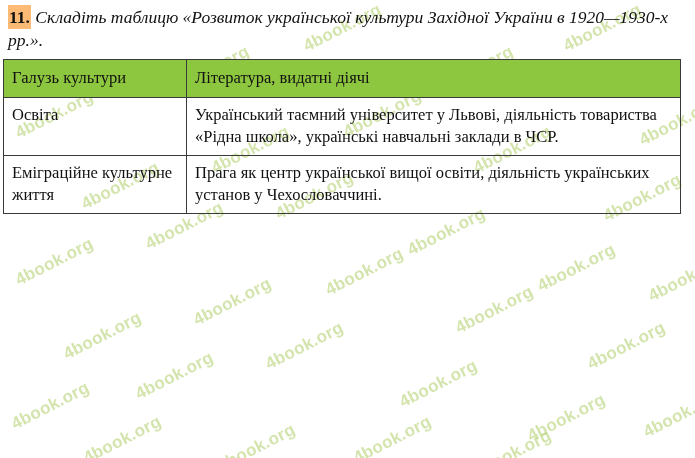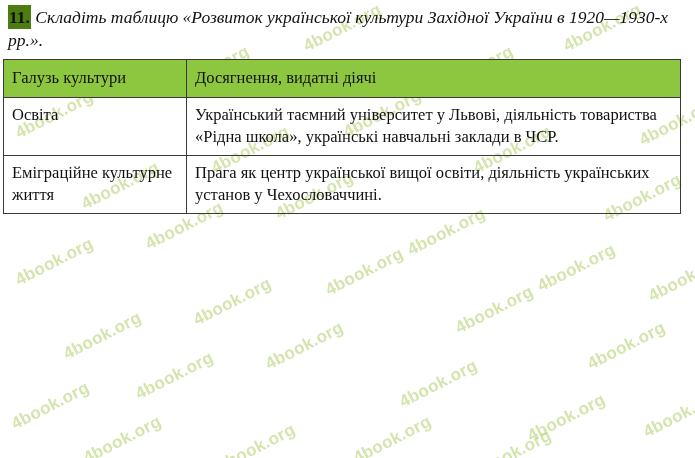--- a/index.html
+++ b/index.html
@@ -40,21 +40,21 @@
     z-index: 8;
     padding: 6px 8px 2px 8px;
     font-size: 17.5px;
     font-style: italic;
     line-height: 1.32;
     color: #111111;
   }
   #task-number {
     font-style: normal;
     font-weight: 700;
-    background: #4d7c0f;
+    background: #fdba74;
     padding: 2px 1px;
   }
   #task-text {
     font-style: italic;
   }
 
   
   #culture-table {
     position: relative;
     z-index: 8;
@@ -127,21 +127,21 @@
 </div>
 
 <table id="culture-table">
   <colgroup>
     <col class="col-branch">
     <col class="col-ach">
   </colgroup>
   <thead>
     <tr>
       <th>Галузь культури</th>
-      <th>Досягнення, видатні діячі</th>
+      <th>Література, видатні діячі</th>
     </tr>
   </thead>
   <tbody id="table-body">
       <tr>
         <td>Освіта</td>
         <td>Український таємний університет у Львові, діяльність товариства «Рідна школа», українські навчальні заклади в ЧСР.</td>
       </tr>
       <tr>
         <td>Еміграційне культурне життя</td>
         <td>Прага як центр української вищої освіти, діяльність українських установ у Чехословаччині.</td>

